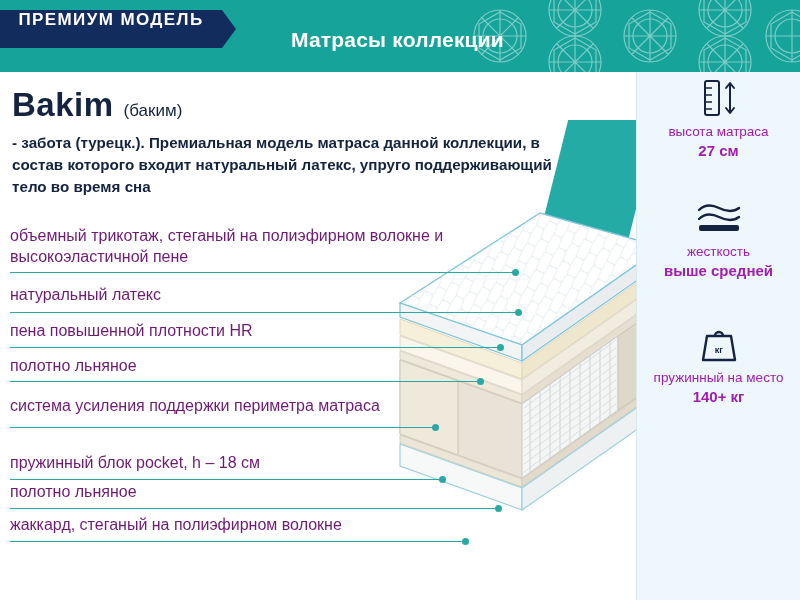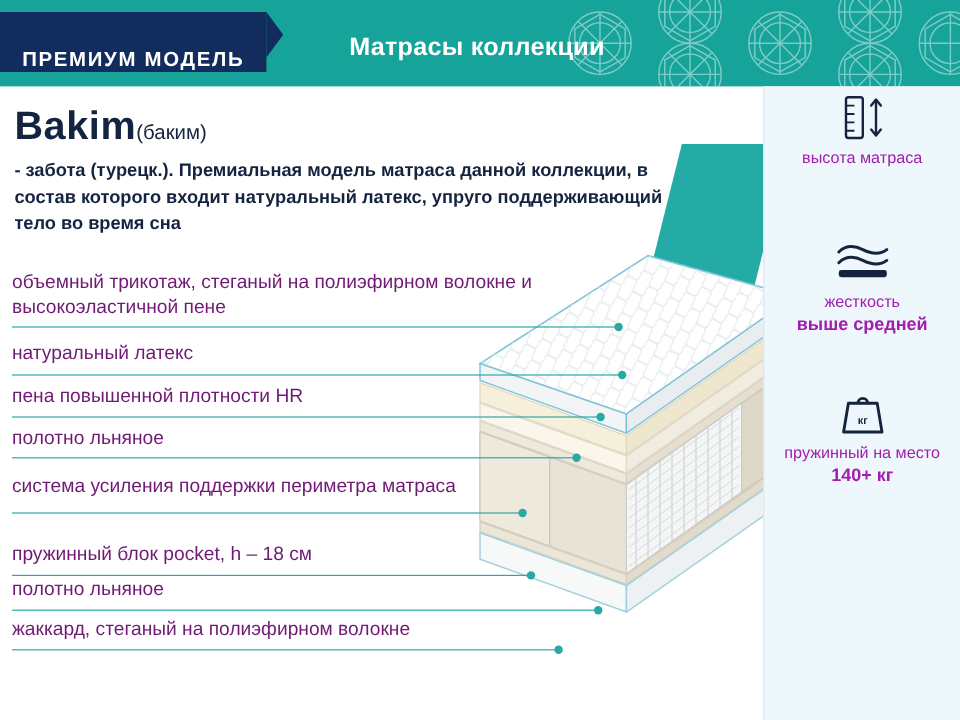--- a/index.html
+++ b/index.html
@@ -42,24 +42,24 @@
     left: 243px; top: 28px;
     color: #ffffff;
     font-size: 21px;
     font-weight: bold;
     letter-spacing: 0.2px;
     margin-left: 48px;
   }
   .premium-tag {
     position: absolute;
     left: 0; top: 10px;
-    width: 222px; height: 50px;
+    width: 222px; height: 38px;
     background: #122c5e;
     display: flex;
-    align-items: flex-end;
+    align-items: flex-start;
     justify-content: center;
   }
   .premium-tag span {
     color: #ffffff;
     font-size: 17px;
     font-weight: bold;
     letter-spacing: 1.4px;
   }
   .premium-tag::after {
     content: "";
@@ -70,20 +70,21 @@
     border-bottom: 19px solid transparent;
     border-left: 14px solid #122c5e;
   }
 
   
   .brand-row {
     position: absolute;
     left: 12px; top: 86px;
     display: flex;
     align-items: baseline;
+    gap: 10px;
   }
   .brand-name {
     font-size: 33px;
     font-weight: bold;
     color: #14233f;
     letter-spacing: 0.5px;
   }
   .brand-translit {
     font-size: 17px;
     color: #14233f;
@@ -364,20 +365,21 @@
       <div class="spec-icon">
         <svg width="44" height="44" viewBox="0 0 44 44" xmlns="http://www.w3.org/2000/svg">
           <rect x="8" y="5" width="14" height="34" rx="2" fill="none" stroke="#14233f" stroke-width="2"></rect>
           <path d="M8 12 h7 M8 19 h7 M8 26 h7 M8 33 h7" stroke="#14233f" stroke-width="1.6"></path>
           <path d="M33 8 v28" stroke="#14233f" stroke-width="2"></path>
           <path d="M29 12 l4 -5 l4 5" fill="none" stroke="#14233f" stroke-width="2" stroke-linecap="round" stroke-linejoin="round"></path>
           <path d="M29 32 l4 5 l4 -5" fill="none" stroke="#14233f" stroke-width="2" stroke-linecap="round" stroke-linejoin="round"></path>
         </svg>
       </div>
       <div class="spec-label">высота матраса</div>
+      <div class="spec-value">27 см</div>
     </div>
 
     <div class="spec" style="top:120px;">
       <div class="spec-icon">
         <svg width="48" height="40" viewBox="0 0 48 40" xmlns="http://www.w3.org/2000/svg">
           <path d="M4 12 Q12 4 24 10 T44 10" fill="none" stroke="#14233f" stroke-width="2.4" stroke-linecap="round"></path>
           <path d="M4 21 Q12 13 24 19 T44 19" fill="none" stroke="#14233f" stroke-width="2.4" stroke-linecap="round"></path>
           <rect x="4" y="27" width="40" height="6" rx="2" fill="#14233f"></rect>
         </svg>
       </div>

